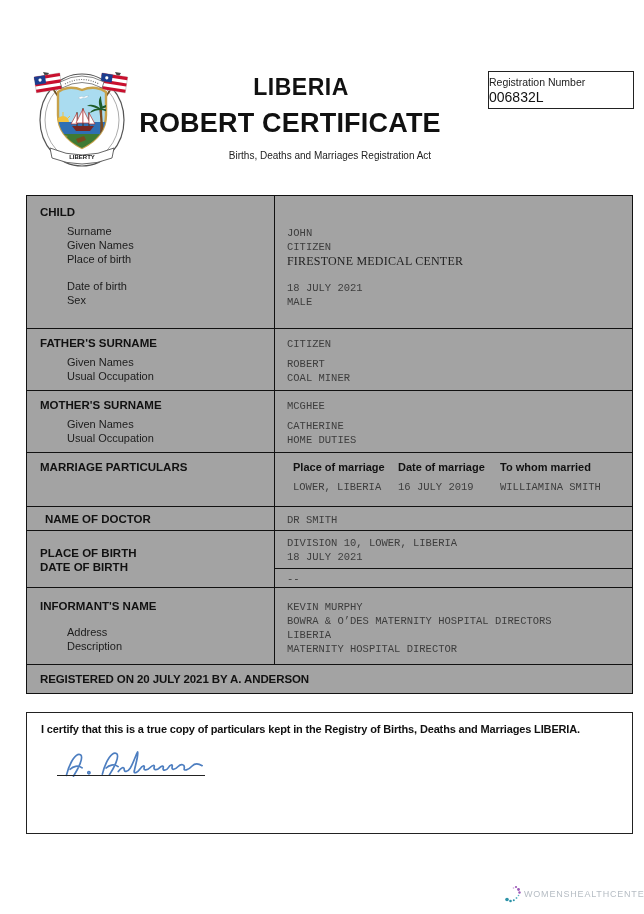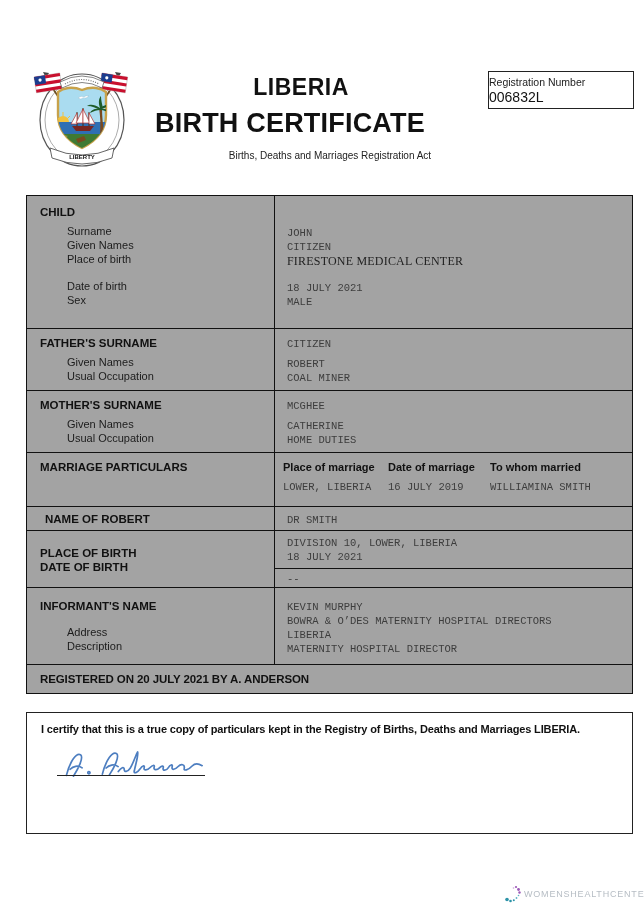--- a/index.html
+++ b/index.html
@@ -31,21 +31,21 @@
   .sublabels { padding-left:40px; font-size:11px; line-height:14px; color:#1c1c1c; }
   .mono { font-family:"Liberation Mono", monospace; font-size:10.5px; line-height:14px;
           color:#3d3d3d; letter-spacing:0; white-space:nowrap; }
   .serifval { font-family:"Liberation Serif", serif; font-size:12px; color:#222;
               letter-spacing:.2px; white-space:nowrap; }
   .gap13 { height:13px; }
   .gap6 { height:6px; }
 
   .r-child { height:132px; }
   .r-father, .r-mother { height:62px; }
-  .r-marriage { height:54px; }
+  .r-marriage { height:54px;gap:10px; }
   .r-doctor { height:24px; }
   .r-birth { height:57px; }
   .r-informant { height:77px; }
   .r-registered { height:29px; }
 
   .pt8 { padding-top:8px; }
   .pt10 { padding-top:10px; }
   .vals { padding-left:12px; }
 
   .mcols { display:flex; padding-left:8px; padding-top:8px; }
@@ -161,21 +161,21 @@
       </g>
 
       <g>
         <path d="M20 88 Q52 102 84 88 L82 98 Q52 110 22 98 Z" fill="#fff" stroke="#555" stroke-width=".9"></path>
         <text x="52" y="99" text-anchor="middle" font-size="6" font-weight="bold" font-family="Liberation Sans, sans-serif" fill="#111">LIBERTY</text>
       </g>
     </svg>
   </div>
 
   <div class="title">LIBERIA</div>
-  <div class="subtitle">BIRTH CERTIFICATE</div>
+  <div class="subtitle">ROBERT CERTIFICATE</div>
   <div class="actline">Births, Deaths and Marriages Registration Act</div>
 
   <div class="regbox">
     <div class="lbl">Registration Number</div>
     <div class="num">006832L</div>
   </div>
 
   <div class="cert-table">
 
     <div class="row r-child">
@@ -255,21 +255,21 @@
           <div class="mcol3">
             <div class="mhead">To whom married</div>
             <div class="mono mval">WILLIAMINA SMITH</div>
           </div>
         </div>
       </div>
     </div>
 
     <div class="row r-doctor">
       <div class="cell-l" style="padding-top:6px;">
-        <div class="sec" style="padding-left:18px;">NAME OF ROBERT</div>
+        <div class="sec" style="padding-left:18px;">NAME OF DOCTOR</div>
       </div>
       <div class="cell-r" style="padding-top:6px;">
         <div class="vals">
             <div class="mono">DR SMITH</div>
           </div>
       </div>
     </div>
 
     <div class="row r-birth">
       <div class="cell-l" style="padding-top:15px;">

